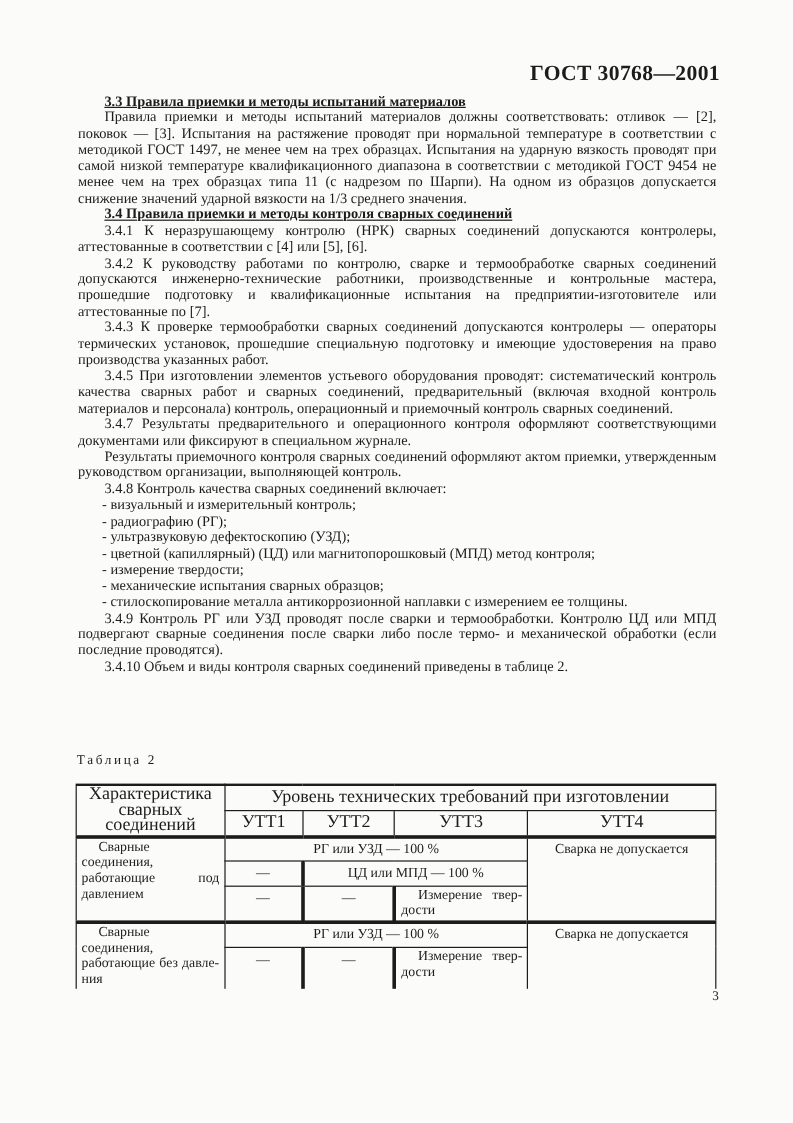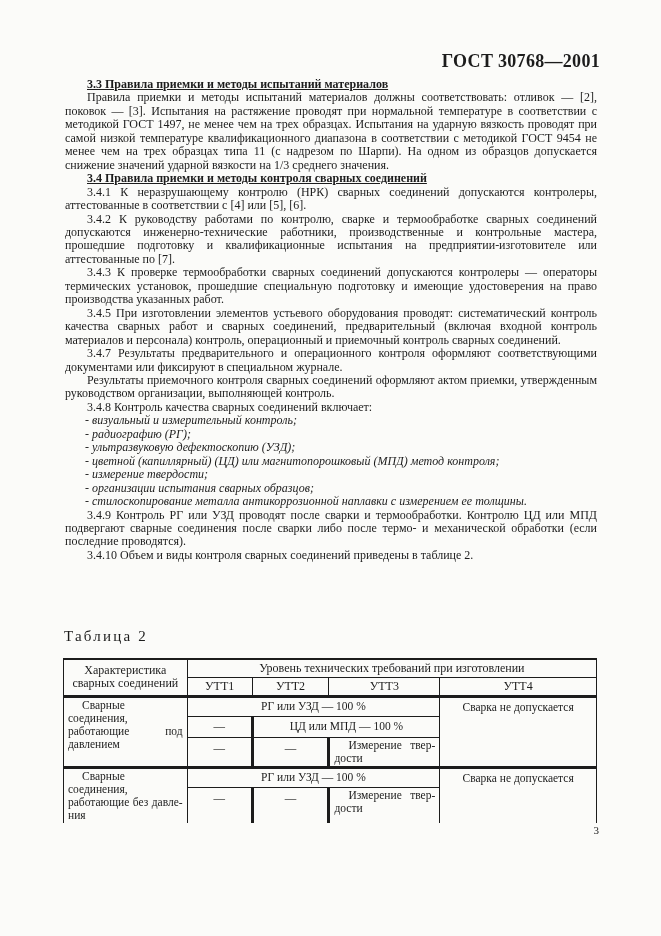--- a/index.html
+++ b/index.html
@@ -32,30 +32,29 @@
     margin: 0;
     text-align: justify;
     text-indent: 22px;
   }
   .hd { font-weight: bold; text-decoration: underline; }
   .li {
     margin: 0;
     padding-left: 20px;
     text-align: justify;
     text-indent: 0;
-    font-style: italic;
   }
   .table-section {
     position: absolute;
     left: 63px;
     top: 628px;
     width: 534px;
   }
   .tbl-caption {
-    font-size: 15px;
+    font-size: 11px;
     letter-spacing: 2.2px;
     margin: 0 0 13px 1px;
   }
   table.tbl {
     width: 100%;
     border-collapse: collapse;
     table-layout: fixed;
     border-top: 2px solid #1c1c1c;
     border-left: 1px solid #1c1c1c;
     border-right: 1px solid #1c1c1c;
@@ -65,21 +64,21 @@
   col.c2 { width: 12.2%; }
   col.c3 { width: 14.4%; }
   col.c4 { width: 20.8%; }
   col.c5 { width: 29.4%; }
   .tbl td {
     border: 1px solid #1c1c1c;
     padding: 1px 4px;
     line-height: 13px;
   }
   .hcell {
-    font-size: 12px;
+    font-size: 15px;
     line-height: 11.5px;
     text-align: center;
     vertical-align: middle;
     padding: 2px 4px;
   }
   .thick-b { border-bottom: 3px solid #1c1c1c !important; }
   .thick-r { border-right: 3px solid #1c1c1c !important; }
   .cc { text-align: center; vertical-align: middle; }
   .ccT { text-align: center; vertical-align: top; padding-top: 4px !important; }
   .jc {
@@ -122,21 +121,21 @@
   <p class="p">3.4.3 К проверке термообработки сварных соединений допускаются контролеры — операторы термических установок, прошедшие специальную подготовку и имеющие удостоверения на право производства указанных работ.</p>
   <p class="p">3.4.5 При изготовлении элементов устьевого оборудования проводят: систематический контроль качества сварных работ и сварных соединений, предварительный (включая входной контроль материалов и персонала) контроль, операционный и приемочный контроль сварных соединений.</p>
   <p class="p">3.4.7 Результаты предварительного и операционного контроля оформляют соответствующими документами или фиксируют в специальном журнале.</p>
   <p class="p">Результаты приемочного контроля сварных соединений оформляют актом приемки, утвержденным руководством организации, выполняющей контроль.</p>
   <p class="p">3.4.8 Контроль качества сварных соединений включает:</p>
   <p class="li">- визуальный и измерительный контроль;</p>
   <p class="li">- радиографию (РГ);</p>
   <p class="li">- ультразвуковую дефектоскопию (УЗД);</p>
   <p class="li">- цветной (капиллярный) (ЦД) или магнитопорошковый (МПД) метод контроля;</p>
   <p class="li">- измерение твердости;</p>
-  <p class="li">- организации испытания сварных образцов;</p>
+  <p class="li">- механические испытания сварных образцов;</p>
   <p class="li">- стилоскопирование металла антикоррозионной наплавки с измерением ее толщины.</p>
   <p class="p">3.4.9 Контроль РГ или УЗД проводят после сварки и термообработки. Контролю ЦД или МПД подвергают сварные соединения после сварки либо после термо- и механической обработки (если последние проводятся).</p>
   <p class="p">3.4.10 Объем и виды контроля сварных соединений приведены в таблице 2.</p>
 </div>
 
 <div class="table-section">
   <div class="tbl-caption">Таблица 2</div>
   <table class="tbl">
     <colgroup>
       <col class="c1">

